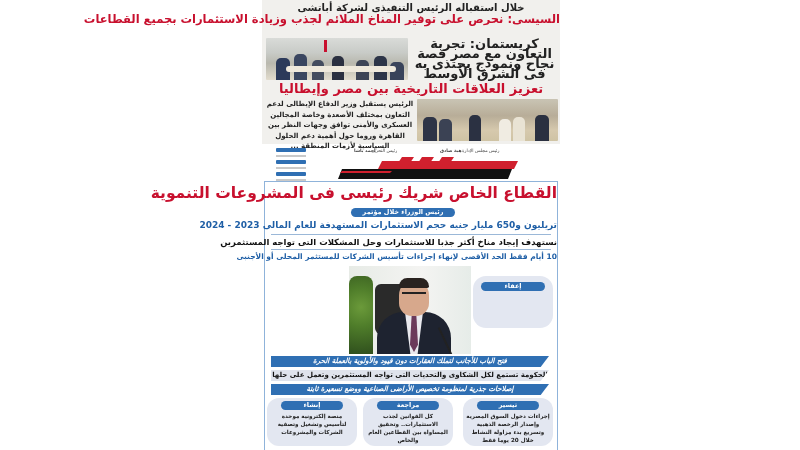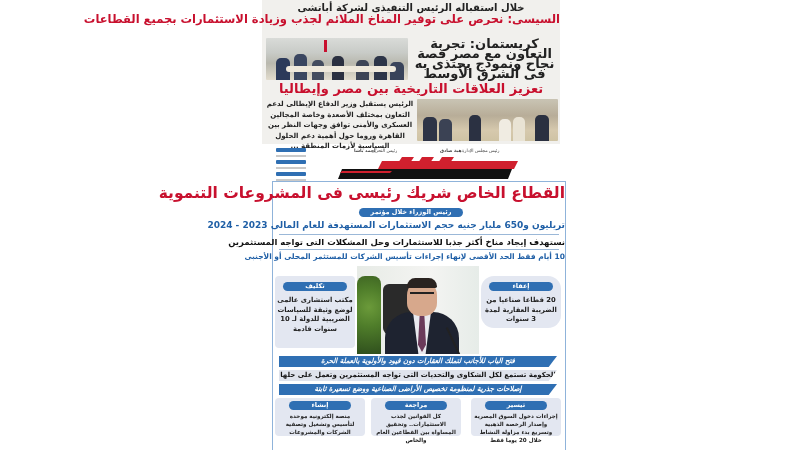--- a/index.html
+++ b/index.html
@@ -17,21 +17,21 @@
   .b1{left:150px;top:39px;width:145px;}
   .b2{left:150px;top:59px;width:145px;}
   .sub-headline{position:absolute;left:0;top:81px;width:298px;font-size:13px;font-weight:bold;color:#c8102e;}
   .b3{position:absolute;left:3px;top:99px;width:150px;font-size:7px;font-weight:bold;color:#222;line-height:10.5px;}
   .masthead{position:absolute;left:0;top:146px;width:298px;height:34px;}
   .side-boxes{position:absolute;left:14px;top:2px;width:30px;}
   .side-box{height:4px;background:#2f6fb3;margin-bottom:3px;border-radius:1px;}
   .side-line{height:2px;background:#c9c9c9;margin-bottom:3px;}
   .editor-line{position:absolute;font-size:4.5px;color:#444;white-space:nowrap;}
   .logo{position:absolute;left:60px;top:11px;width:200px;height:22px;}
-  .main-box{position:absolute;left:2px;top:181px;width:292px;height:268px;border:1px solid #8fb3da;background:#fff;margin-left:8px;}
+  .main-box{position:absolute;left:2px;top:181px;width:292px;height:268px;border:1px solid #8fb3da;background:#fff;}
   .main-headline{position:absolute;left:0;top:2px;width:292px;font-size:15.5px;font-weight:bold;color:#c8102e;white-space:nowrap;letter-spacing:-0.5px;}
   .pill{position:absolute;background:#2f6fb3;color:#fff;border-radius:7px;font-size:6.5px;font-weight:bold;text-align:center;line-height:9px;height:9px;}
   .pill-top{left:86px;top:26px;width:104px;}
   .lead1{position:absolute;left:0;top:38px;width:292px;font-size:9px;font-weight:bold;color:#1f5fa6;white-space:nowrap;letter-spacing:-0.3px;}
   .lead2{position:absolute;left:0;top:55px;width:292px;font-size:8.5px;font-weight:bold;color:#111;white-space:nowrap;letter-spacing:-0.3px;}
   .lead3{position:absolute;left:0;top:70px;width:292px;font-size:7.5px;font-weight:bold;color:#1f5fa6;white-space:nowrap;}
   .rule{position:absolute;left:6px;width:280px;height:1px;background:#9bb8d8;}
   .portrait{position:absolute;left:84px;top:84px;width:122px;height:88px;overflow:hidden;background:linear-gradient(90deg,#e7ebe6 0%,#f4f4f2 60%,#e6ece8 100%);}
   .plant{position:absolute;left:0;top:10px;width:24px;height:78px;background:radial-gradient(circle at 50% 40%,#6b9a3a 0%,#4f7d2a 40%,#2f4f1d 100%);border-radius:8px 8px 0 0;}
   .chair{position:absolute;left:26px;top:18px;width:32px;height:50px;background:#2a2a2a;border-radius:6px;}
@@ -42,21 +42,21 @@
   .hair{position:absolute;left:50px;top:12px;width:30px;height:10px;background:#2a2320;border-radius:14px 14px 3px 3px;}
   .glasses{position:absolute;left:53px;top:26px;width:24px;height:5px;border-top:2px solid #222;}
   .mic{position:absolute;left:96px;top:60px;width:2px;height:34px;background:#222;transform:rotate(-25deg);}
   .side-card{position:absolute;background:#e3e7f1;border-radius:4px;}
   .card-left{left:2px;top:94px;width:80px;height:72px;}
   .card-right{left:208px;top:94px;width:80px;height:52px;border-radius:13px;}
   .card-text{position:absolute;left:2px;width:76px;font-size:6.8px;font-weight:bold;color:#222;line-height:9.5px;}
   .bar{position:absolute;left:6px;width:278px;height:11px;font-size:7px;font-weight:bold;line-height:11px;white-space:nowrap;clip-path:polygon(0 0,100% 0,97% 100%,0 100%);}
   .bar-blue{background:#2f6fb3;color:#fff;font-style:italic;}
   .bar-gray{background:#dfe3ec;color:#111;}
-  .bottom-card{position:absolute;top:216px;height:38px;background:#e3e7f1;border-radius:4px;}
+  .bottom-card{position:absolute;top:216px;height:48px;background:#e3e7f1;border-radius:12px;}
   .bc1{left:2px;width:90px;}
   .bc2{left:98px;width:90px;}
   .bc3{left:198px;width:90px;}
   .bc-text{position:absolute;left:3px;top:14px;width:84px;font-size:5.6px;font-weight:bold;color:#222;line-height:8px;}
 </style>
 </head>
 <body>
 
 <div class="page">
 
@@ -128,27 +128,22 @@
       <div class="chair"></div>
       <div class="suit"></div>
       <div class="shirt"></div>
       <div class="tie"></div>
       <div class="head"></div>
       <div class="hair"></div>
       <div class="glasses"></div>
       <div class="mic"></div>
     </div>
 
-    <div class="side-card card-left">
-      <div class="pill rtl" style="left:8px;top:6px;width:64px;">تكليف</div>
-      <div class="card-text rtl" style="top:20px;">مكتب استشارى عالمى لوضع وثيقة للسياسات الضريبية للدولة لـ 10 سنوات قادمة</div>
-    </div>
     <div class="side-card card-right">
       <div class="pill rtl" style="left:8px;top:6px;width:64px;">إعفاء</div>
-      <div class="card-text rtl" style="top:20px;">20 قطاعا صناعيا من الضريبة العقارية لمدة 3 سنوات</div>
     </div>
 
     <div class="bar bar-blue rtl" style="top:174px;">فتح الباب للأجانب لتملك العقارات دون قيود والأولوية بالعملة الحرة</div>
     <div class="bar bar-gray rtl" style="top:188px;">الحكومة تستمع لكل الشكاوى والتحديات التى تواجه المستثمرين وتعمل على حلها</div>
     <div class="bar bar-blue rtl" style="top:202px;">إصلاحات جذرية لمنظومة تخصيص الأراضى الصناعية ووضع تسعيرة ثابتة</div>
 
     <div class="bottom-card bc1">
       <div class="pill rtl" style="left:14px;top:3px;width:62px;">إنشاء</div>
       <div class="bc-text rtl">منصة إلكترونية موحدة لتأسيس وتشغيل وتصفية الشركات والمشروعات</div>
     </div>

